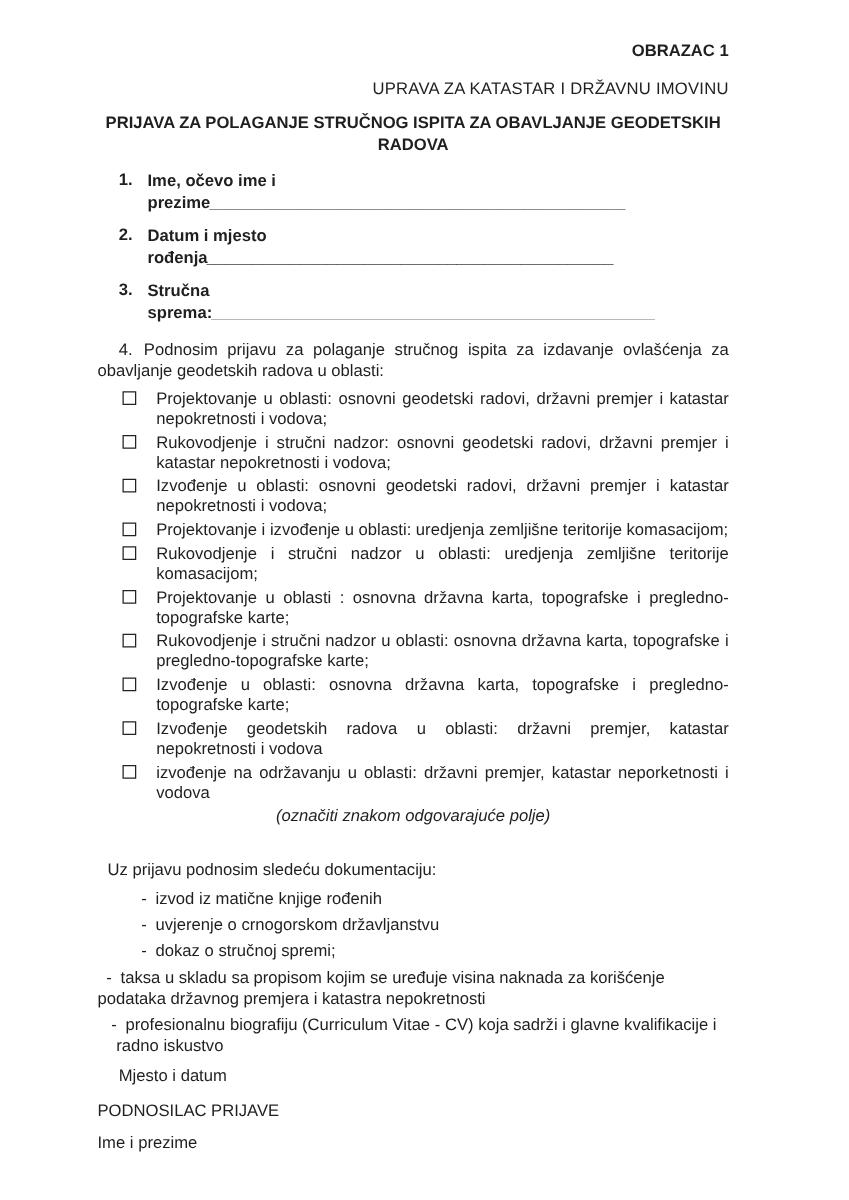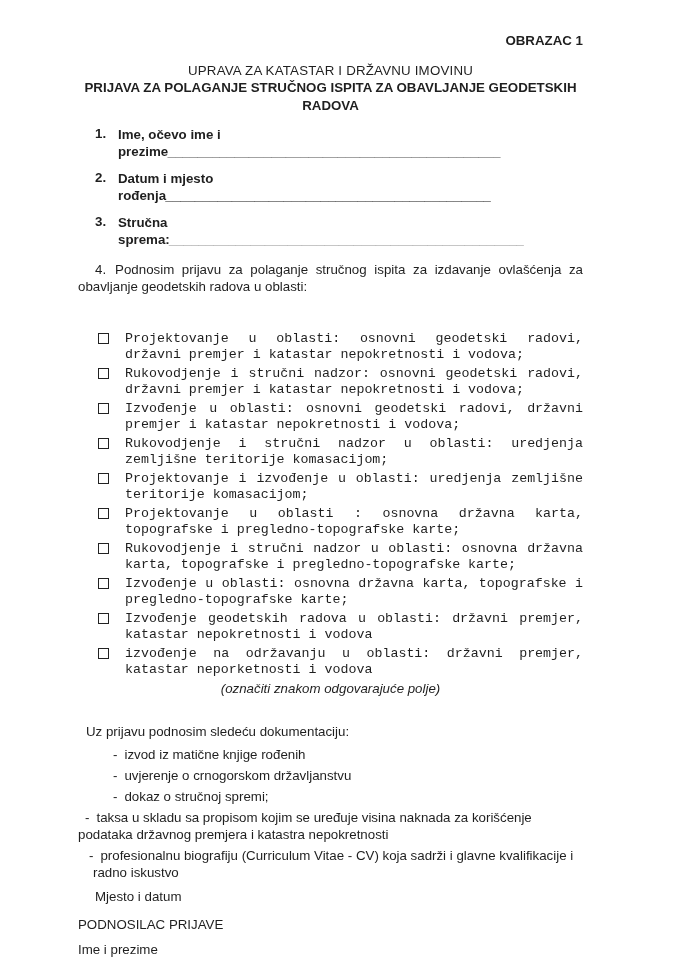--- a/index.html
+++ b/index.html
@@ -4,39 +4,39 @@
 <style>
   * { margin:0; padding:0; box-sizing:border-box; }
   html,body { background:#ffffff; }
   .page {
     width:660px; height:960px; background:#ffffff; overflow:hidden;
     font-family:"Liberation Sans", sans-serif;
     font-size:13.3px; line-height:16.5px; color:#1f1f1f;
     padding:33px 77px 0 78px; position:relative;
   }
   .form-tag { text-align:right; font-weight:bold; margin-bottom:13px; }
-  .org-title { text-align:center; letter-spacing:.2px; }
+  .org-title { text-align:right; margin-bottom:10px; letter-spacing:.2px; }
   .doc-title { text-align:center; font-weight:bold; line-height:18px; margin-bottom:11px; }
 
   
   .field { display:flex; margin-bottom:10px; }
   .field-num { font-weight:bold; flex:none; margin-left:17px; width:23px; }
   .field-body { font-weight:bold; line-height:17px; }
   .fill { letter-spacing:0;font-style:italic; }
   .fill-medium { font-weight:bold; color:#4a4a4a; }
   .fill-bold   { font-weight:bold; color:#0a0a0a; }
   .fill-light  { font-weight:normal; color:#8e8e8e; }
 
   
-  .para4 { text-align:justify; text-indent:17px; margin-top:13px; margin-bottom:36px; line-height:17px; }
+  .para4 { text-align:justify; text-indent:17px; margin-top:13px; margin-bottom:6px; line-height:17px; }
   .para4-num { margin-right:9px; }
 
   
   .cb-list { }
-  .cb-row { display:flex; margin-bottom:3px;font-family:Liberation Mono, monospace; }
+  .cb-row { display:flex; margin-bottom:3px; }
   .cb-box { flex:none; width:11px; height:11px; border:1.6px solid #222; margin:2px 0 0 20px; background:#fff; }
   .cb-text { flex:1; margin-left:16px; text-align:justify; line-height:16px; }
 
   .note { text-align:center; font-style:italic; margin:3px 0 26px; }
 
   
   .docs-intro { margin-left:8px; margin-bottom:6px; }
   .doc-item { padding-left:48px; text-indent:-13px; margin-bottom:4px; line-height:17px; }
   .doc-item.cv  { padding-left:15px; text-indent:-4px; }
   .doc-item.tax { padding-left:0;   text-indent:7px; }
@@ -102,25 +102,25 @@
     <div class="cb-row">
       <span class="cb-box"></span>
       <span class="cb-text">Rukovodjenje i stručni nadzor: osnovni geodetski radovi, državni premjer i katastar nepokretnosti i vodova;</span>
     </div>
     <div class="cb-row">
       <span class="cb-box"></span>
       <span class="cb-text">Izvođenje u oblasti: osnovni geodetski radovi, državni premjer i katastar nepokretnosti i vodova;</span>
     </div>
     <div class="cb-row">
       <span class="cb-box"></span>
-      <span class="cb-text">Rukovodjenje i stručni nadzor u oblasti: uredjenja zemljišne teritorije komasacijom;</span>
+      <span class="cb-text">Projektovanje i izvođenje u oblasti: uredjenja zemljišne teritorije komasacijom;</span>
     </div>
     <div class="cb-row">
       <span class="cb-box"></span>
-      <span class="cb-text">Projektovanje i izvođenje u oblasti: uredjenja zemljišne teritorije komasacijom;</span>
+      <span class="cb-text">Rukovodjenje i stručni nadzor u oblasti: uredjenja zemljišne teritorije komasacijom;</span>
     </div>
     <div class="cb-row">
       <span class="cb-box"></span>
       <span class="cb-text">Projektovanje u oblasti : osnovna državna karta, topografske i pregledno-topografske karte;</span>
     </div>
     <div class="cb-row">
       <span class="cb-box"></span>
       <span class="cb-text">Rukovodjenje i stručni nadzor u oblasti: osnovna državna karta, topografske i pregledno-topografske karte;</span>
     </div>
     <div class="cb-row">

